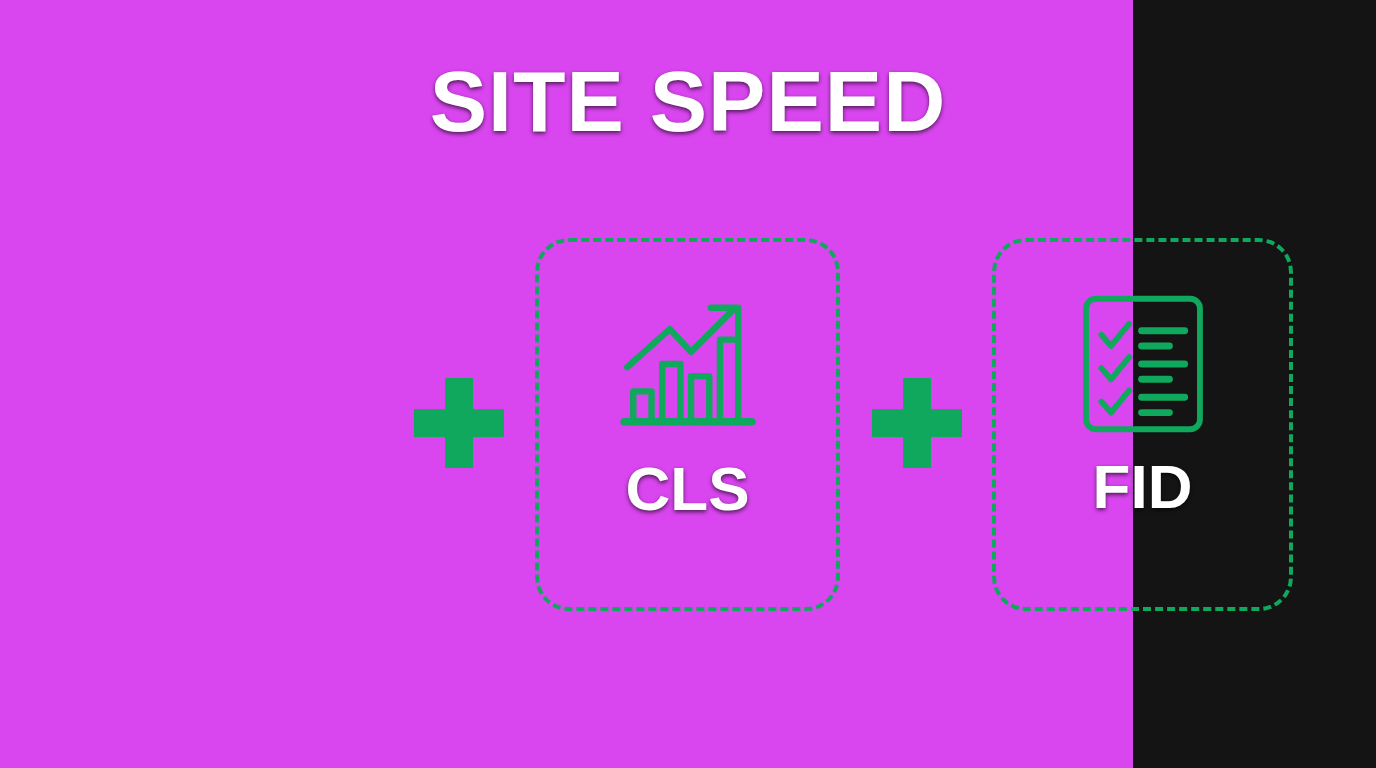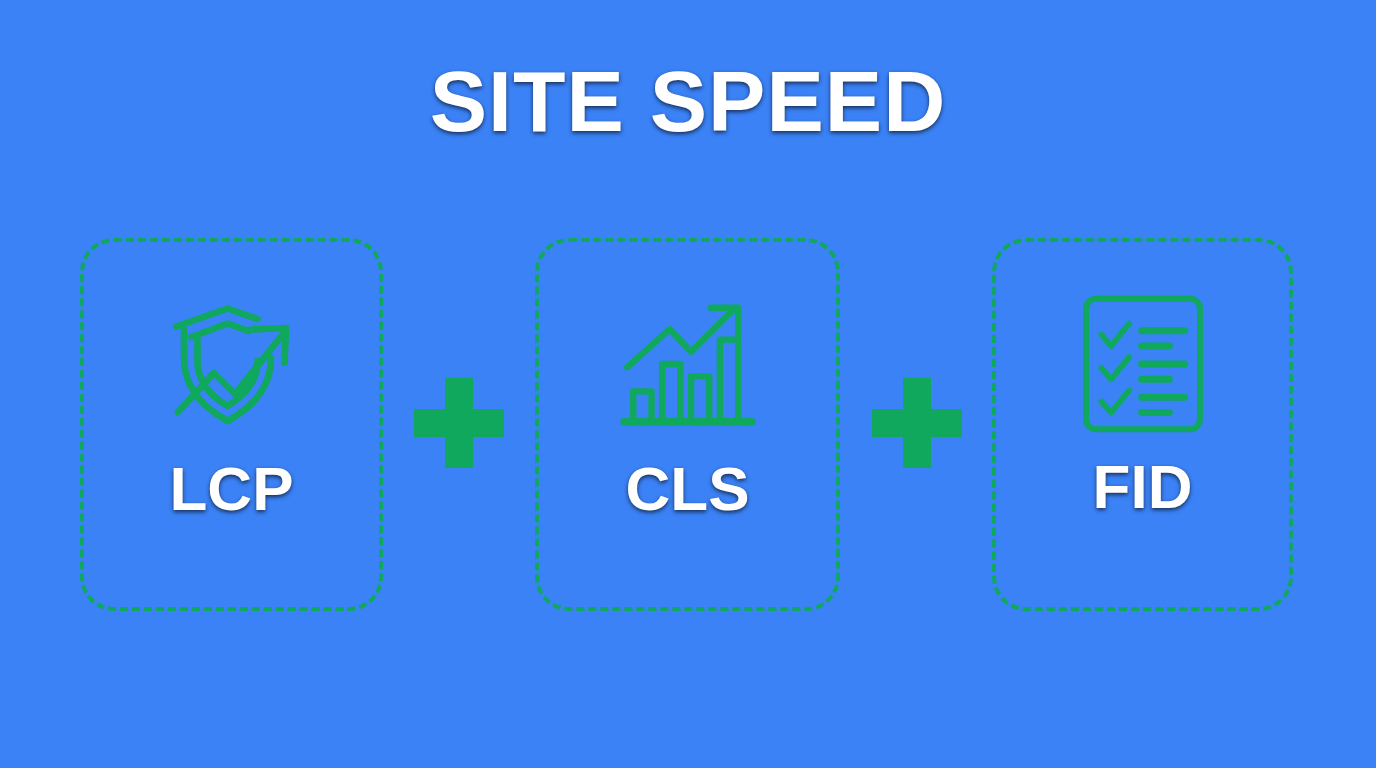--- a/index.html
+++ b/index.html
@@ -11,23 +11,23 @@
     width: 1376px;
     height: 768px;
     background: #141414;
     font-family: "Liberation Sans", sans-serif;
     overflow: hidden;
     position: relative;
   }
 
   .stage {
     position: relative;
-    width: 1376px;
+    width: 1133px;
     height: 768px;
-    background: #3b82f6;
+    background: #d946ef;
   }
 
   
   .title {
     position: absolute;
     left: 0;
     top: 58px;
     width: 1376px;
     text-align: center;
     color: #ffffff;
@@ -121,34 +121,20 @@
 </style>
 </head>
 <body>
 
 <div class="stage">
 
   <div class="title">SITE SPEED</div>
 
   <div class="cards-row">
 
-    <div class="card card-1">
-      <div class="card-icon">
-        <svg width="150" height="150" viewBox="0 0 100 100" fill="none" stroke="#0fa85c" stroke-width="4.4" stroke-linecap="round" stroke-linejoin="round">
-
-          <path d="M16 25 L50 13 L70 20 M79 46 Q79 72 50 88 Q21 72 21 46 L21 27" transform="translate(-3,0)"></path>
-
-          <path d="M26 32 L50 23 L64 28 M70 48 Q70 66 50 78 Q30 66 30 48 L30 34" transform="translate(-3,0)"></path>
-
-          <path d="M14 82 L38 56 L52 70 L84 30"></path>
-          <path d="M63 27 L86 26 L85 49"></path>
-        </svg>
-      </div>
-      <div class="card-label">LCP</div>
-    </div>
 
     <div class="card card-3">
       <div class="card-icon">
         <svg width="140" height="150" viewBox="0 0 100 108" fill="none" stroke="#0fa85c" stroke-width="4.2" stroke-linecap="round" stroke-linejoin="round">
 
           <rect x="9" y="7" width="82" height="94" rx="7" ry="7"></rect>
 
           <path d="M20 33 L27 41 L40 25"></path>
           <line x1="49" y1="30" x2="80" y2="30" stroke-width="5"></line>
           <line x1="49" y1="41" x2="69" y2="41" stroke-width="5"></line>

